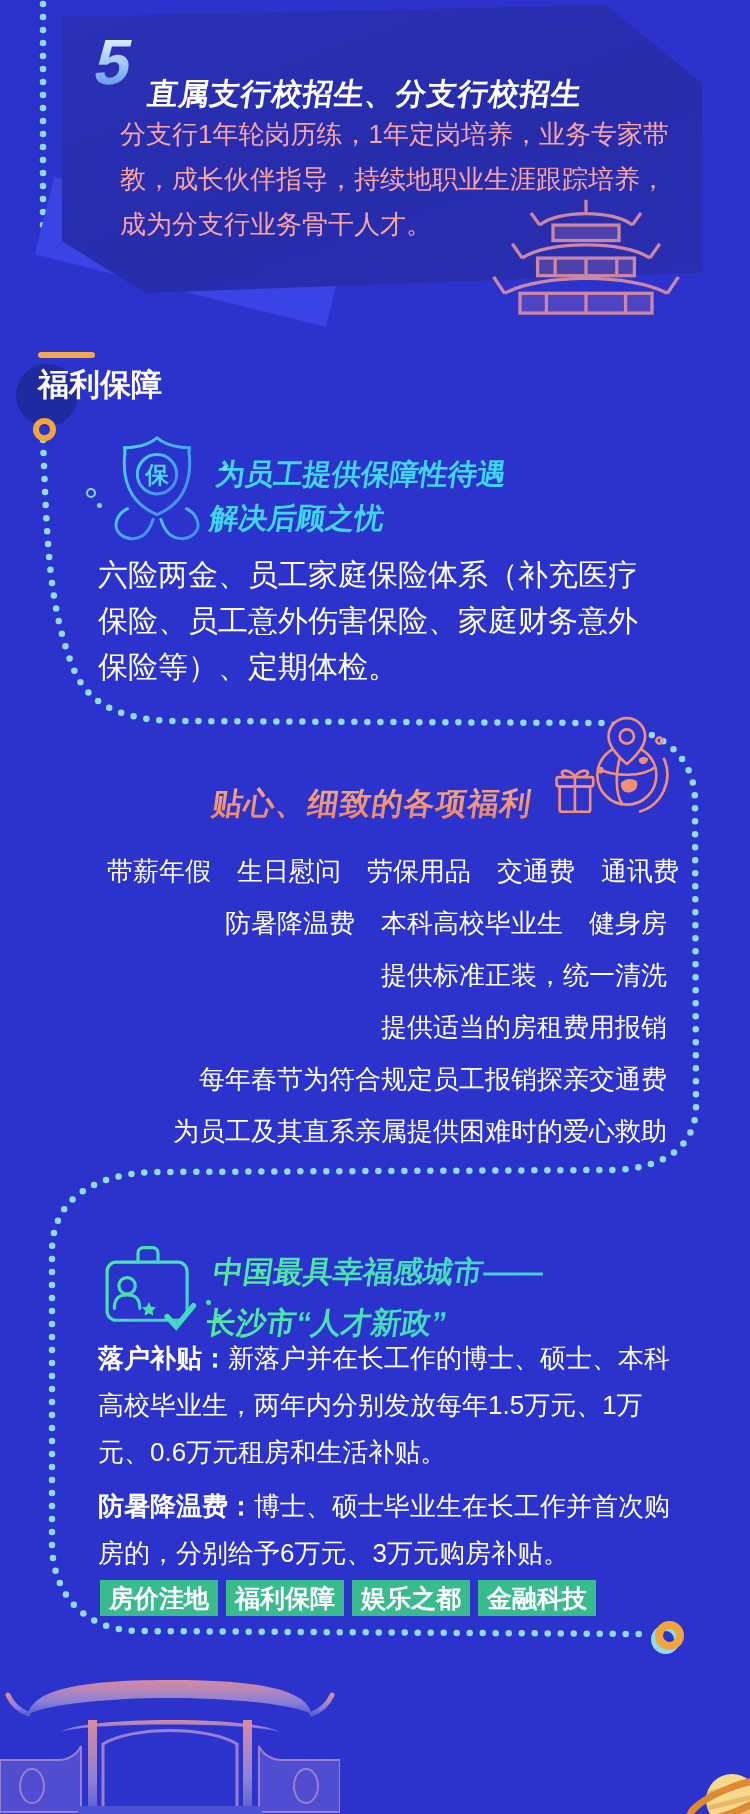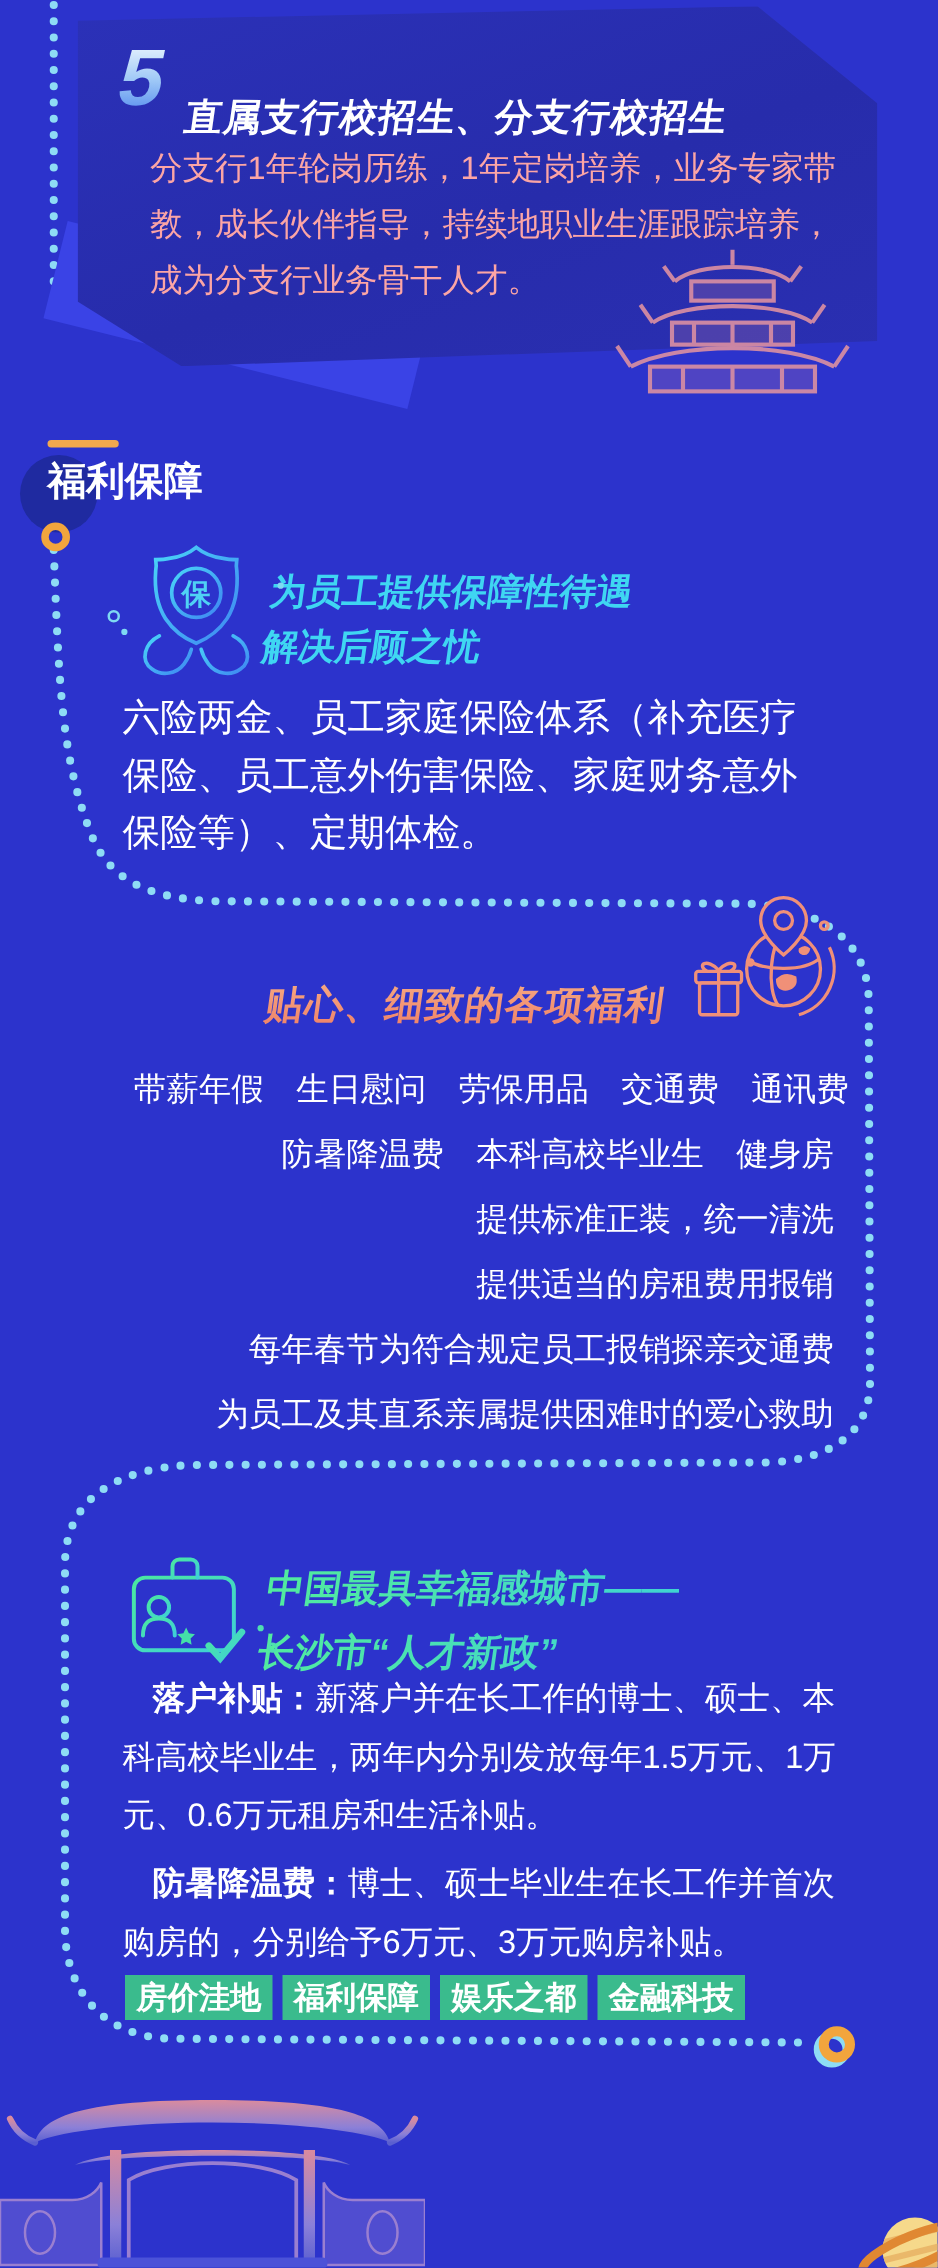--- a/index.html
+++ b/index.html
@@ -62,21 +62,21 @@
   .guarantee-body{left:98px;top:552px;width:560px;font-size:30px;
     line-height:46px;z-index:4;}
   .benefits-h{left:212px;top:783px;font-size:31px;font-weight:bold;
     transform:skewX(-8deg);z-index:4;letter-spacing:1px;}
   .benefits-list{left:75px;top:845px;width:560px;text-align:right;
     font-size:26px;z-index:4;margin-left:32px;}
   .benefits-list .row{height:52px;line-height:52px;white-space:pre;}
   .changsha-h{left:210px;top:1246px;font-size:30px;font-weight:bold;
     line-height:51px;transform:skewX(-8deg);z-index:4;}
   .para{left:98px;width:578px;font-size:26px;line-height:47px;z-index:4;}
-  .para b{font-weight:bold;margin-left:24px;}
+  .para b{font-weight:bold;}
   .para1{top:1335px;}
   .para2{top:1483px;}
   .tags{left:100px;top:1580px;display:flex;gap:8px;z-index:4;}
   .tag{background:#3abb8d;color:#fff;font-size:25px;font-weight:bold;
     padding:4px 9px;line-height:28px;}
   
   .icon{z-index:4;}
   .dotdeco{border-radius:50%;z-index:4;}
   .saturn,.gate,.pagoda{z-index:2;}
 </style>

